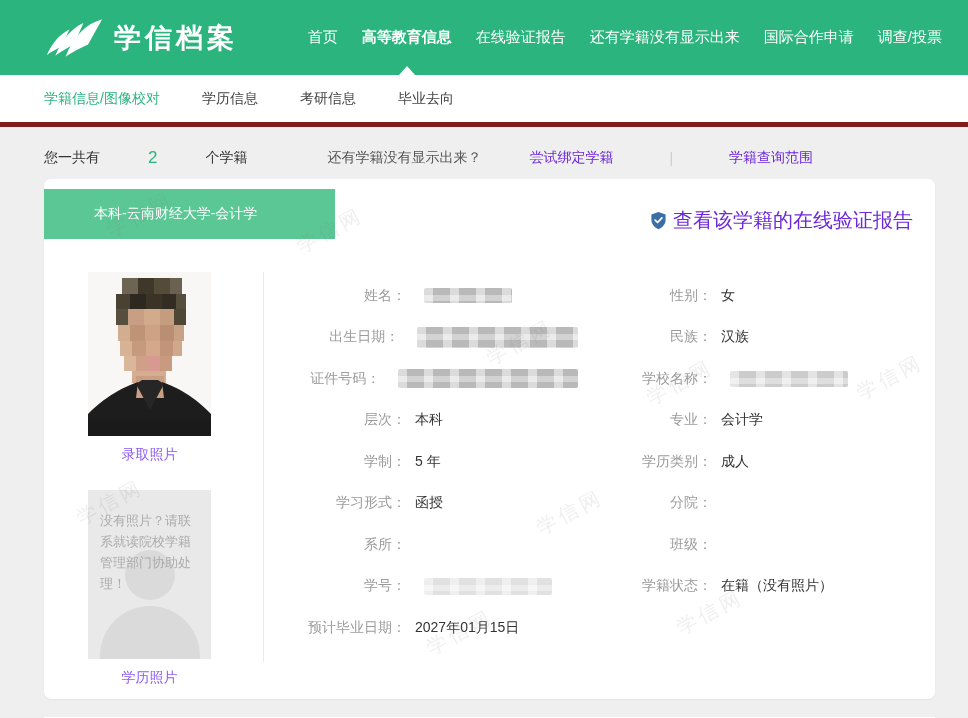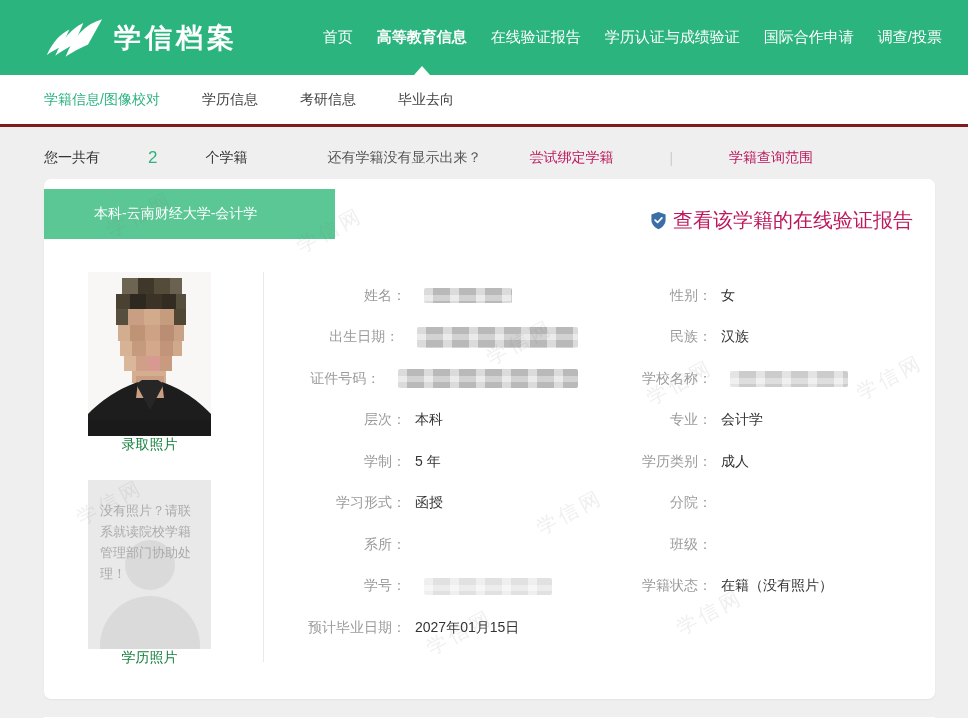--- a/index.html
+++ b/index.html
@@ -13,46 +13,46 @@
   .brand-name { color:#fff; font-size:27px; font-weight:bold; letter-spacing:4px; }
   .topnav { display:flex; align-items:stretch; margin-left:auto; }
   .tnav { position:relative; display:flex; align-items:center; padding:0 12px; color:#fff;
     font-size:15px; text-decoration:none; cursor:pointer; white-space:nowrap; }
   .tnav.active { font-weight:bold; }
   .tnav.active::after { content:""; position:absolute; bottom:0; left:50%; transform:translateX(-50%);
     border:8px solid transparent; border-bottom:9px solid #fff; border-top:none; }
 
   
   .subnav { height:52px; background:#fff; display:flex; align-items:center; padding:0 44px;
-    border-bottom:3px solid #7f1d1d; }
+    border-bottom:5px solid #7f1d1d; }
   .snav { font-size:14px; color:#444; margin-right:42px; cursor:pointer; text-decoration:none; }
   .snav.active { color:#2bb47e; }
 
   
   .summary { padding:16px 44px 0 44px; display:flex; align-items:center; font-size:14px; color:#333; height:46px;gap:42px; }
   .sum-count { color:#2bb47e; font-size:17px; margin:0 6px; }
   .sum-q { color:#555; margin-left:38px; }
-  .link { color:#be185d; text-decoration:none; cursor:pointer; }
+  .link { color:#6d28d9; text-decoration:none; cursor:pointer; }
   .sum-pipe { color:#ccc; margin:0 14px; }
 
   
   .card { position:relative; margin:6px 33px 0 44px; width:891px; height:520px; background:#fff;
     box-shadow:0 1px 2px rgba(0,0,0,.05);border-radius:7px; }
   .card-tab { position:absolute; left:0; top:10px; width:291px; height:50px; background:#5ac795;
     color:#fff; font-size:14px; display:flex; align-items:center; padding-left:50px; }
   .report-link { position:absolute; right:22px; top:28px; display:flex; align-items:center; gap:6px;
     font-size:20px; }
   .report-link svg { display:block; }
 
   .vdivider { position:absolute; left:219px; top:93px; width:1px; height:390px; background:#e9e9e9; }
 
   
   .photo-col { position:absolute; left:44px; top:93px; width:123px; }
   .photo-frame { width:123px; height:164px; overflow:hidden; background:#f8f7f5; }
-  .photo-label { text-align:center; font-size:14px; color:#15803d; }
+  .photo-label { margin-top:10px; text-align:center; font-size:14px; color:#8b5cf6; }
   .placeholder { position:relative; margin-top:26px; width:123px; height:169px; background:#e9e9e9; overflow:hidden; }
   .ph-text { position:relative; z-index:2; padding:20px 10px 0 12px; font-size:13px; line-height:21px; color:#ababab; }
   .sil-head { position:absolute; z-index:1; left:37px; top:60px; width:50px; height:50px; border-radius:50%; background:#dadada; }
   .sil-body { position:absolute; z-index:1; left:12px; top:116px; width:100px; height:70px; border-radius:50px 50px 0 0; background:#dadada; }
 
   
   .form { position:absolute; left:202px; top:96px; right:14px; display:flex; }
   .fcol { display:flex; flex-direction:column; }
   .fcol.left { width:332px; }
   .fcol.right { flex:1; }
@@ -93,21 +93,21 @@
     <span class="brand-name">学信档案</span>
   </div>
   <nav class="topnav">
 
       <a class="tnav">首页</a>
 
       <a class="tnav active">高等教育信息</a>
 
       <a class="tnav">在线验证报告</a>
 
-      <a class="tnav">学历认证与成绩验证</a>
+      <a class="tnav">还有学籍没有显示出来</a>
 
       <a class="tnav">国际合作申请</a>
 
       <a class="tnav">调查/投票</a>
     </nav>
 </div>
 
 <div class="subnav">
 
     <a class="snav active">学籍信息/图像校对</a>

